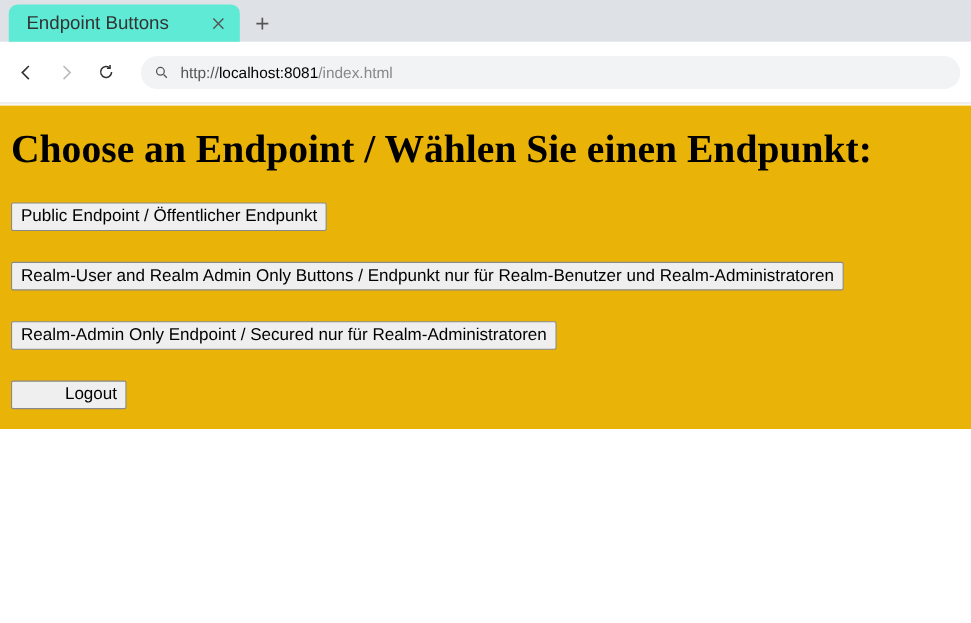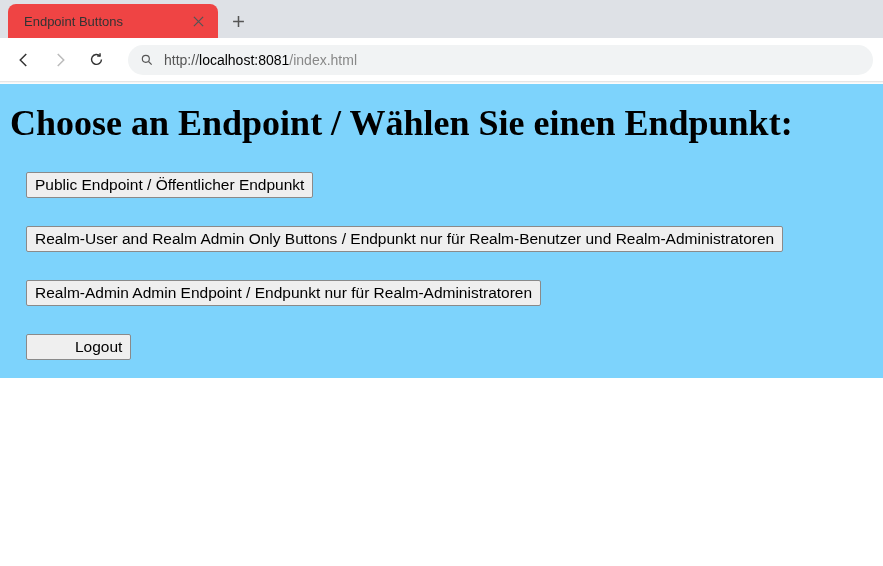--- a/index.html
+++ b/index.html
@@ -15,28 +15,28 @@
       overflow: hidden;
     }
     .browser-chrome {
       background: #dee1e6;
       height: 38px;
       display: flex;
       align-items: flex-end;
       padding-left: 8px;
     }
     .tab {
-      background: #ef4444;
+      background: #5eead4;
       height: 34px;
       width: 210px;
       border-radius: 8px 8px 0 0;
       display: flex;
       align-items: center;
       padding: 0 12px;
-      font-size: 13px;
+      font-size: 17px;
       color: #333;
       position: relative;
     }
     .tab-title {
       flex: 1;
       padding-left: 4px;
     }
     .tab-close {
       width: 16px;
       height: 16px;
@@ -54,21 +54,21 @@
       align-items: center;
       justify-content: center;
       font-size: 18px;
       color: #555;
       cursor: pointer;
       margin-left: 6px;
       margin-bottom: 3px;
     }
     .toolbar {
       background: #fff;
-      height: 44px;
+      height: 56px;
       display: flex;
       align-items: center;
       padding: 0 10px;
       border-bottom: 1px solid #e6e6e6;
       gap: 8px;
     }
     .nav-btn {
       width: 28px;
       height: 28px;
       display: flex;
@@ -114,41 +114,40 @@
     }
     .url-path {
       color: #888;
     }
     .shadow-line {
       height: 2px;
       background: linear-gradient(to bottom, rgba(0,0,0,0.05), transparent);
     }
     .page-content {
       padding: 18px 10px;
-      background: #7dd3fc;
+      background: #eab308;
     }
     h1 {
       font-family: 'Times New Roman', Times, serif;
       font-size: 36px;
       font-weight: bold;
       margin-bottom: 28px;
     }
     .endpoint-button {
       display: block;
       font-family: Arial, sans-serif;
       font-size: 15.5px;
       padding: 3px 8px;
       margin-bottom: 28px;
       background: #efefef;
       border: 1px solid #8a8a8a;
       border-radius: 2px;
       cursor: pointer;
       color: #000;
       text-align: center;
-      margin-left: 16px;
     }
     .endpoint-button:last-of-type {
       margin-bottom: 0;
       padding-left: 48px;
     }
   </style>
 </head>
 <body>
 
 <div class="browser-chrome">
@@ -196,15 +195,15 @@
     </span>
   </div>
 </div>
 <div class="shadow-line"></div>
 
 <div class="page-content">
   <h1>Choose an Endpoint / Wählen Sie einen Endpunkt:</h1>
 
   <button class="endpoint-button">Public Endpoint / Öffentlicher Endpunkt</button>
   <button class="endpoint-button">Realm-User and Realm Admin Only Buttons / Endpunkt nur für Realm-Benutzer und Realm-Administratoren</button>
-  <button class="endpoint-button">Realm-Admin Admin Endpoint / Endpunkt nur für Realm-Administratoren</button>
+  <button class="endpoint-button">Realm-Admin Only Endpoint / Secured nur für Realm-Administratoren</button>
   <button class="endpoint-button">Logout</button>
 </div>
 
 </body></html>

